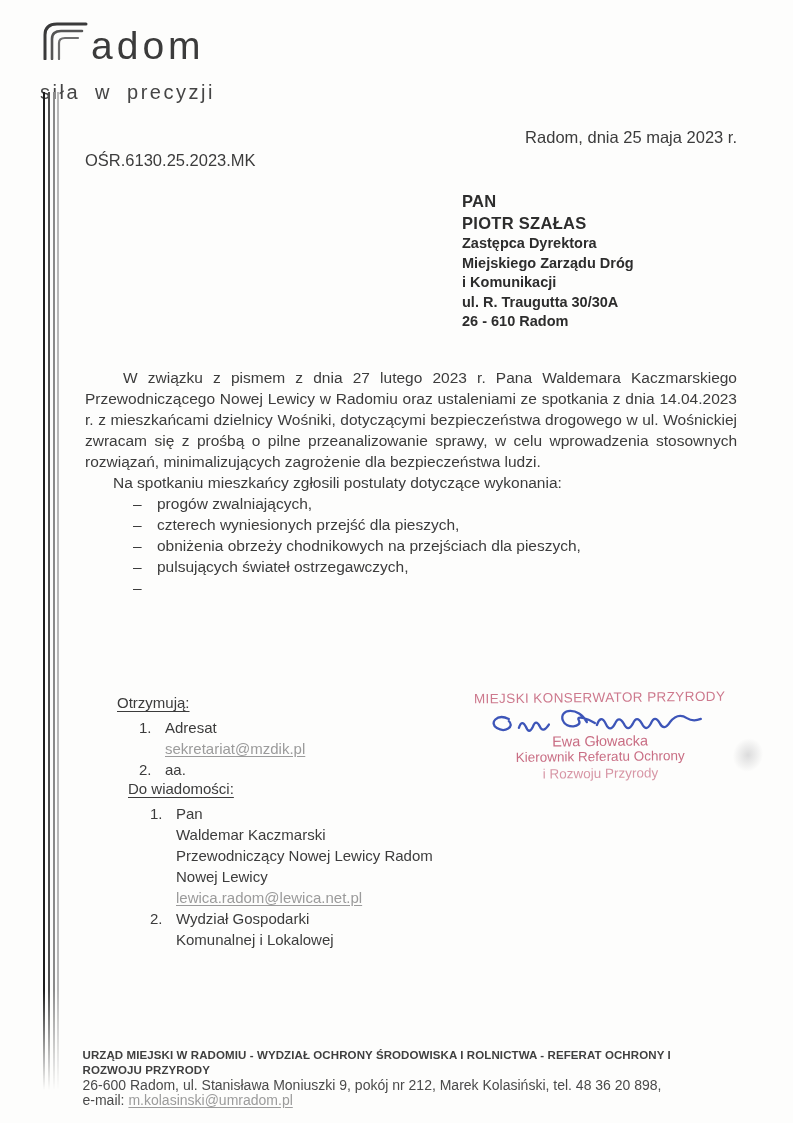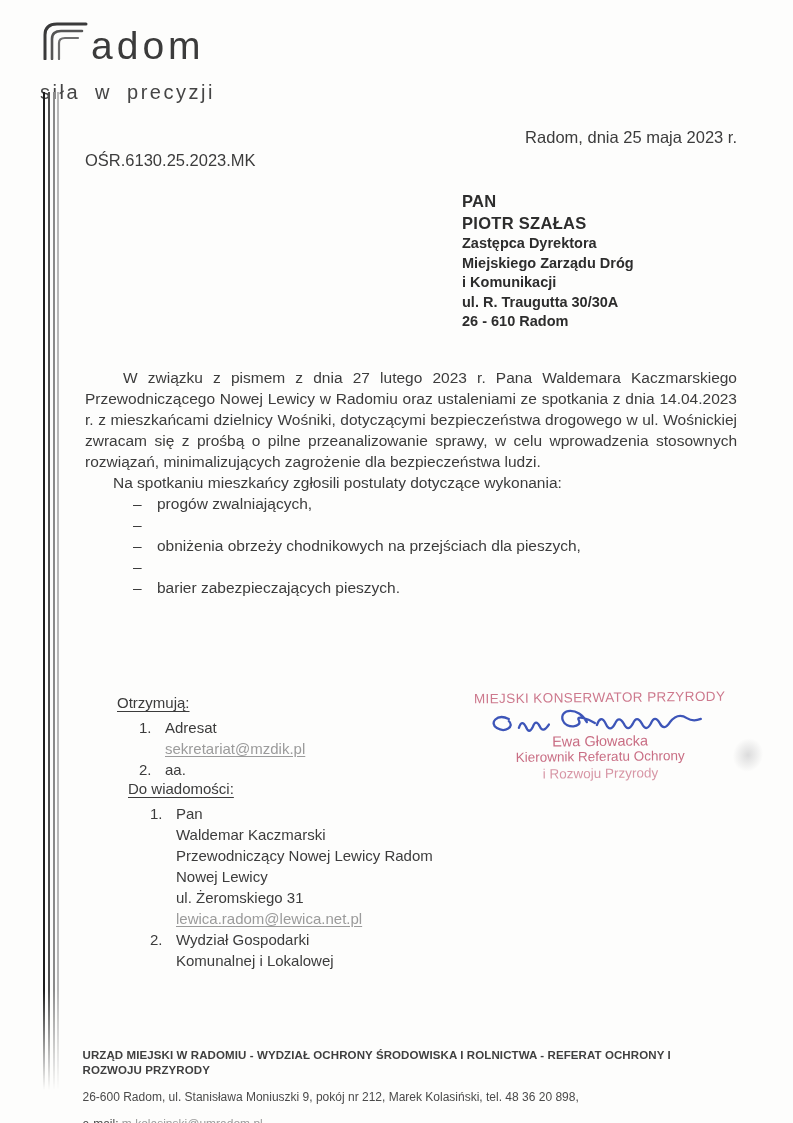--- a/index.html
+++ b/index.html
@@ -55,21 +55,21 @@
            color:#c96e84; transform:rotate(-0.6deg); }
   .stamp-title { font-size:13.5px; letter-spacing:.4px; opacity:.92; }
   .sig-svg { display:block; margin:-9px auto -13px; }
   .stamp-name { font-size:14.5px; }
   .stamp-role { font-size:13.5px; line-height:16.5px; }
   .stamp-role.faded { opacity:.72; }
   
   .footer { position:absolute; left:50%; transform:translateX(-50%); top:1048px; width:628px;
             text-align:left; color:#3f3f3f; }
   .footer .f-bold { font-weight:700; font-size:11.5px; line-height:15px; letter-spacing:.1px; }
-  .footer .f-reg { font-size:12px; line-height:15px; margin-top:12px; color:#4a4a4a; }
+  .footer .f-reg { font-size:14px; line-height:15px; margin-top:0; color:#4a4a4a; }
 </style>
 </head>
 <body>
 
 <div class="page">
 
   <div class="logo">
     <div class="logo-row">
       <span style="margin-right:3px;">
         <svg width="48" height="40" viewBox="0 0 48 40">
@@ -102,31 +102,32 @@
   <div class="body-text">
     <p class="para">W związku z pismem z dnia 27 lutego 2023 r. Pana Waldemara Kaczmarskiego Przewodniczącego Nowej Lewicy w Radomiu oraz ustaleniami ze spotkania z dnia 14.04.2023 r. z mieszkańcami dzielnicy Wośniki, dotyczącymi bezpieczeństwa drogowego w ul. Wośnickiej zwracam się z prośbą o pilne przeanalizowanie sprawy, w celu wprowadzenia stosownych rozwiązań, minimalizujących zagrożenie dla bezpieczeństwa ludzi.</p>
     <p class="intro">Na spotkaniu mieszkańcy zgłosili postulaty dotyczące wykonania:</p>
     <div>
       <div class="bullet-row">
         <span class="bullet-dash">–</span>
         <span>progów zwalniających,</span>
       </div>
       <div class="bullet-row">
         <span class="bullet-dash">–</span>
+        <span>czterech wyniesionych przejść dla pieszych,</span>
       </div>
       <div class="bullet-row">
         <span class="bullet-dash">–</span>
         <span>obniżenia obrzeży chodnikowych na przejściach dla pieszych,</span>
       </div>
       <div class="bullet-row">
         <span class="bullet-dash">–</span>
+        <span>pulsujących świateł ostrzegawczych,</span>
       </div>
       <div class="bullet-row">
         <span class="bullet-dash">–</span>
-        <span>barier zabezpieczających pieszych.</span>
       </div>
     </div>
   </div>
 
   <div class="listblock" style="top:692px;">
     <div class="heading">Otrzymują:</div>
     <div class="num-row">
       <span class="num-col">1.</span>
       <span>Adresat</span>
     </div>
@@ -156,21 +157,20 @@
   <div class="listblock" style="top:778px;margin-left:11px;">
     <div class="heading">Do wiadomości:</div>
     <div class="num-row">
       <span class="num-col">1.</span>
       <span>Pan</span>
     </div>
     <div class="sub-lines">
       <div>Waldemar Kaczmarski</div>
       <div>Przewodniczący Nowej Lewicy Radom</div>
       <div>Nowej Lewicy</div>
-      <div>ul. Żeromskiego 31</div>
       <a href="#" class="scan-link">lewica.radom@lewica.net.pl</a>
     </div>
     <div class="num-row">
       <span class="num-col">2.</span>
       <span>Wydział Gospodarki</span>
     </div>
     <div class="sub-lines">
       <div>Komunalnej i Lokalowej</div>
     </div>
   </div>

